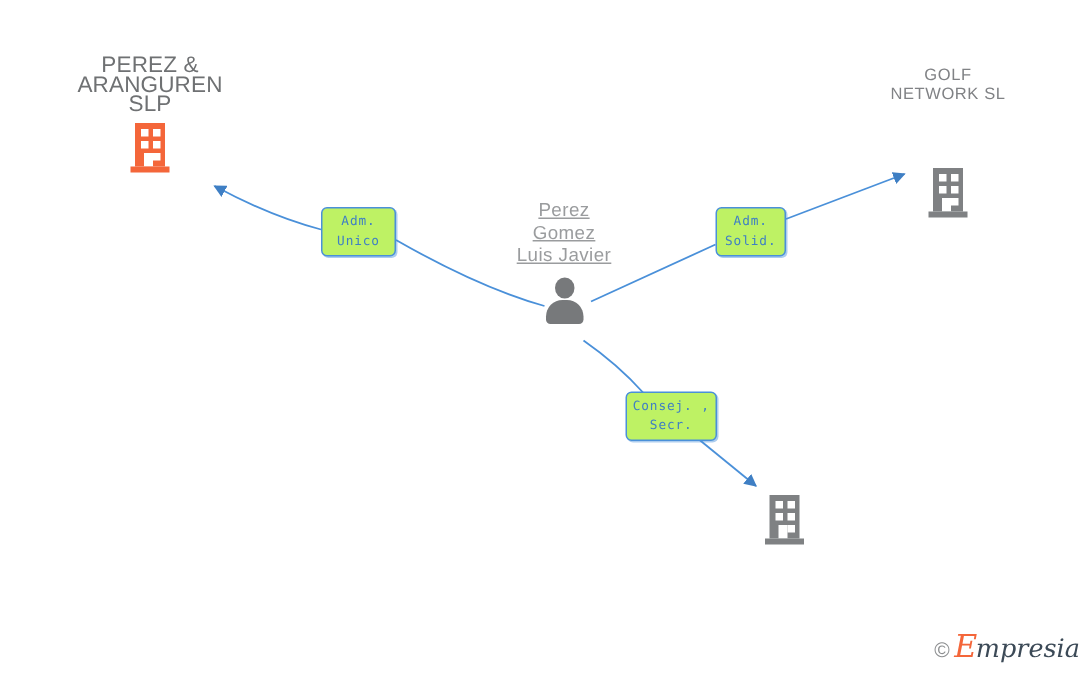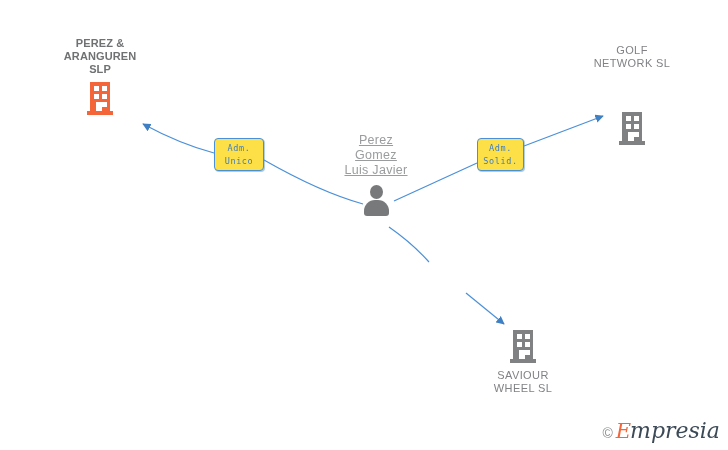--- a/index.html
+++ b/index.html
@@ -33,22 +33,22 @@
   }
   .node-label {
     color: #808285;
     font-size: 11px;
     line-height: 13px;
     text-align: center;
     letter-spacing: 0.4px;
     white-space: pre-line;
   }
   .node-label.bold {
-    font-weight: bold;
-    font-size: 11px;
+    font-weight: normal;
+    font-size: 15px;
     color: #6f7173;
     letter-spacing: 0.1px;
   }
   .person-label {
     color: #9a9c9e;
     font-size: 12.5px;
     line-height: 15px;
     text-align: center;
     white-space: pre-line;
     letter-spacing: 0.3px;
@@ -119,21 +119,21 @@
     background: currentColor;
     border-radius: 11px 11px 3px 3px;
   }
 
   
   .rel-box {
     position: absolute;
     box-sizing: border-box;
     border: 1px solid #4a90d9;
     border-radius: 4px;
-    background: #fde047;
+    background: #bef264;
     box-shadow: 1px 1px 0 rgba(74,144,217,0.45);
     display: flex;
     flex-direction: column;
     align-items: center;
     justify-content: center;
     color: #3f7fc4;
     font-family: "DejaVu Sans Mono", monospace;
     font-size: 8.5px;
     line-height: 13px;
     letter-spacing: 0.6px;
@@ -159,21 +159,21 @@
     color: #f4663a;
     font-family: "DejaVu Serif", serif;
     font-style: italic;
     font-size: 21px;
     line-height: 21px;
   }
   #wm-rest {
     color: #3c4a57;
     font-family: "DejaVu Serif", serif;
     font-style: italic;
-    font-size: 22px;
+    font-size: 17px;
     line-height: 17px;
     margin-left: -1px;
   }
 </style>
 </head>
 <body>
 
 <div id="canvas">
 
   <svg id="edges" viewBox="0 0 728 450" width="728" height="450">
@@ -228,22 +228,20 @@
     <div class="building grey">
       <div class="b-body"></div>
       <div class="b-win" style="left:7px;  top:4px;"></div>
       <div class="b-win" style="left:15px; top:4px;"></div>
       <div class="b-win" style="left:7px;  top:12px;"></div>
       <div class="b-win" style="left:15px; top:12px;"></div>
       <div class="b-win" style="left:15px; top:20px;"></div>
       <div class="b-door"></div>
       <div class="b-base"></div>
     </div>
-    <div class="node-label" style="margin-top:6px;">SAVIOUR
-WHEEL SL</div>
   </div>
 
   <div class="node" style="left:301px; top:133px;">
     <div class="person-label">Perez
 Gomez
 Luis Javier</div>
     <div class="person" style="margin-top:7px;">
       <div class="p-head"></div>
       <div class="p-body"></div>
     </div>
@@ -252,20 +250,24 @@
   <div class="rel-box" style="left:214px; top:138px; width:50px; height:33px;">
     <span>Adm.
 Unico</span>
   </div>
 
   <div class="rel-box" style="left:477px; top:138px; width:47px; height:33px;">
     <span>Adm.
 Solid.</span>
   </div>
 
+  <div class="rel-box" style="left:417px; top:261px; width:61px; height:33px;">
+    <span>Consej. ,
+Secr.</span>
+  </div>
 
   <div id="watermark">
     <span id="wm-c">©</span>
     <span id="wm-e">E</span>
     <span id="wm-rest">mpresia</span>
   </div>
 
 </div>
 
 </body></html>

